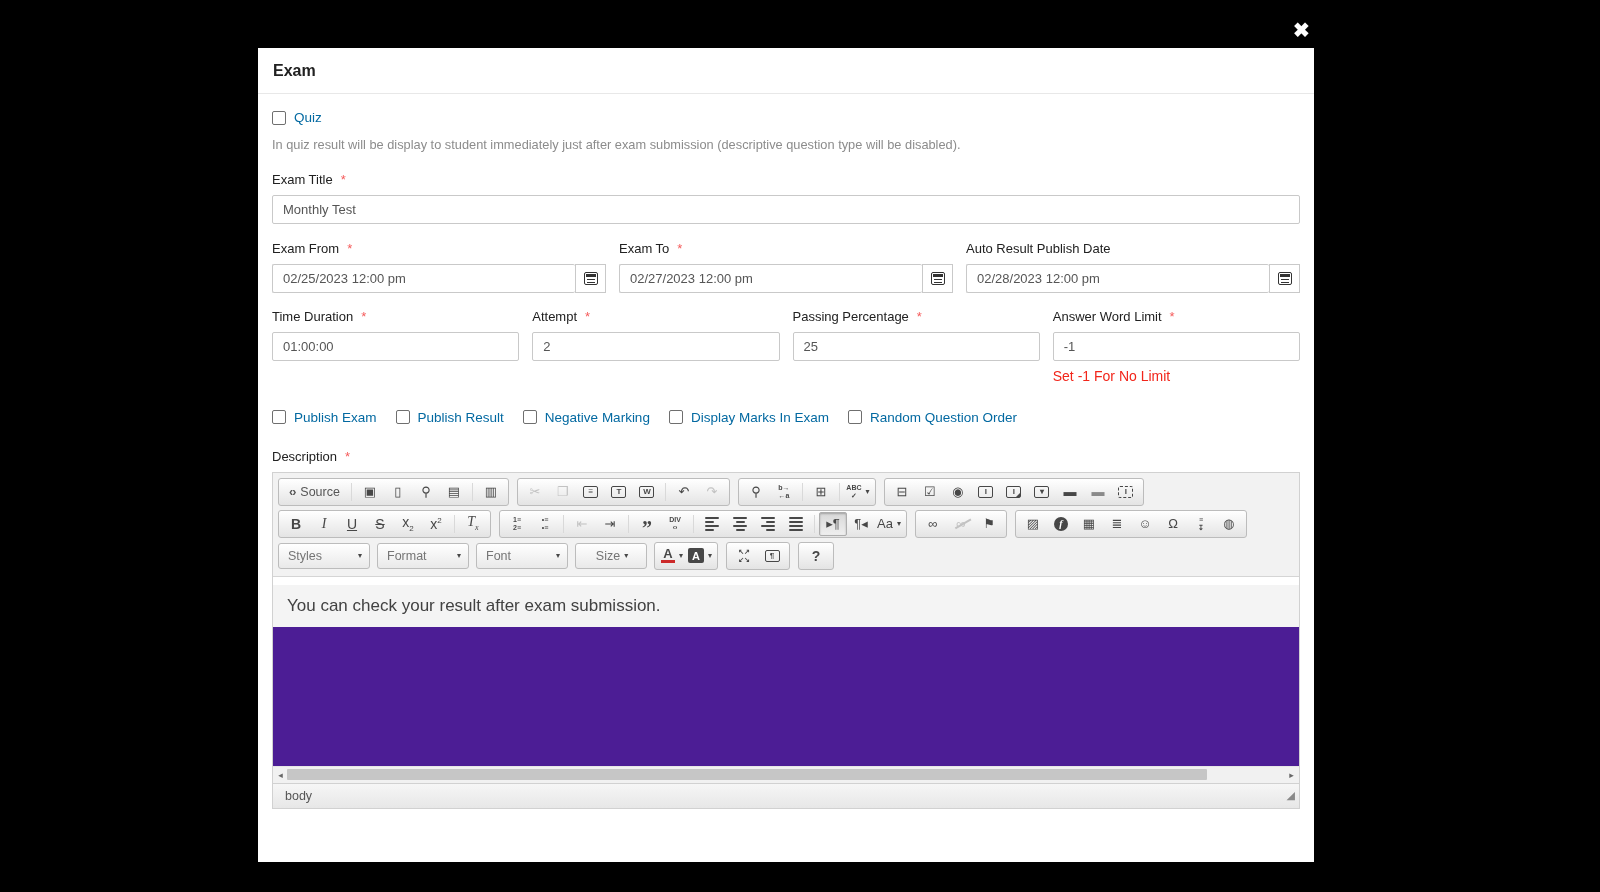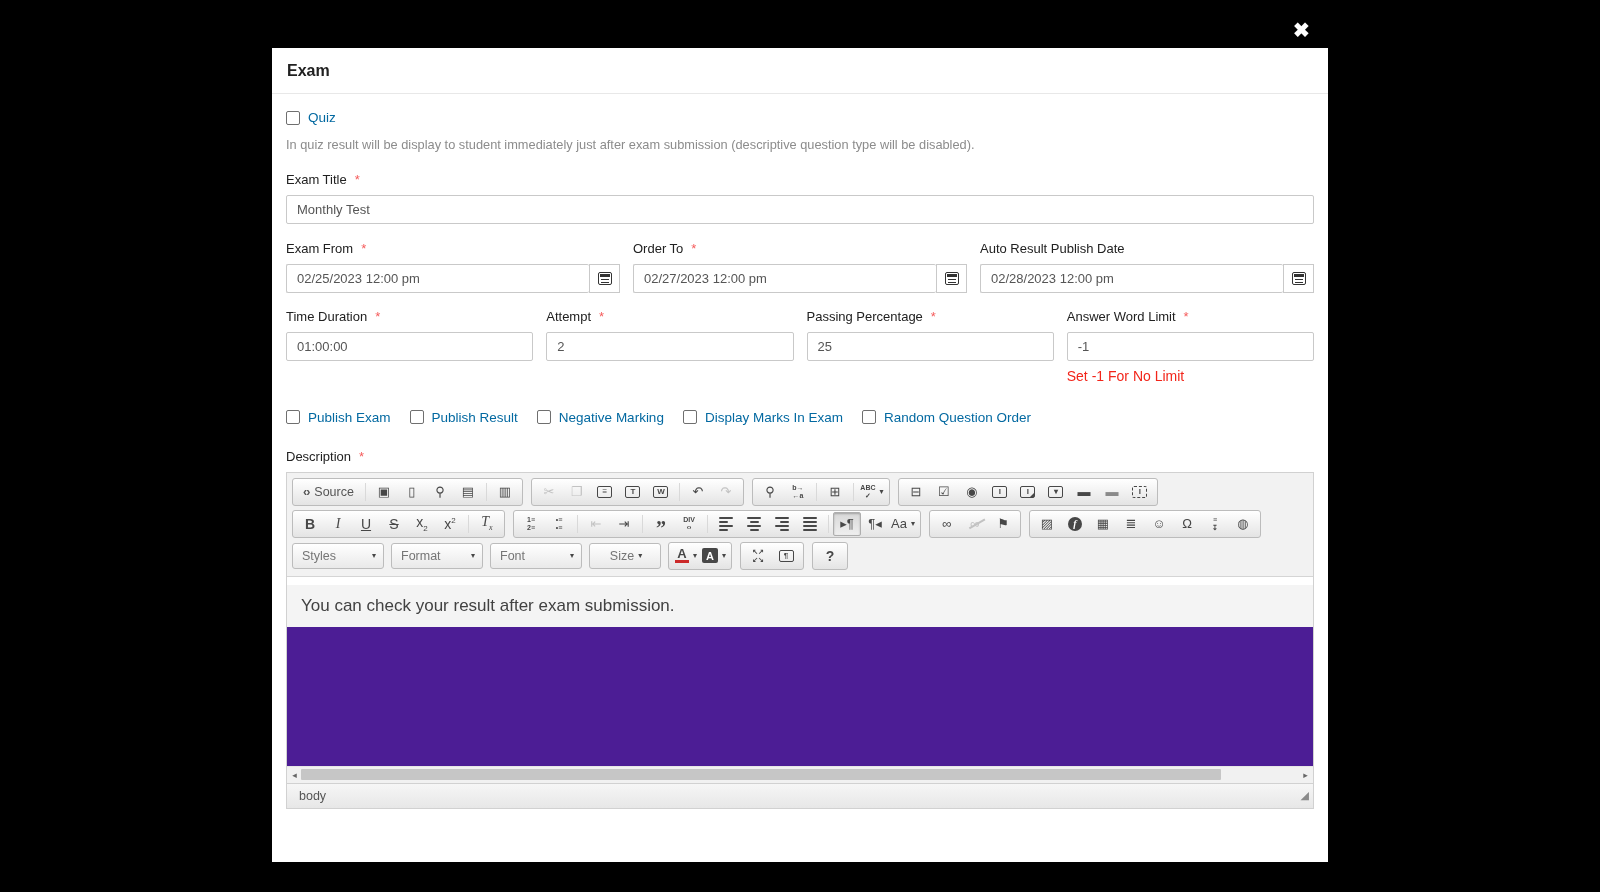--- a/index.html
+++ b/index.html
@@ -2,21 +2,21 @@
 <html><head>
 <meta charset="utf-8">
 <style>
   * { box-sizing: border-box; }
   html,body { margin:0; padding:0; width:1600px; height:892px; overflow:hidden; }
   body { background:#000; font-family:"Liberation Sans", sans-serif; position:relative; }
 
   .close-btn { position:absolute; top:20px; left:1293px; color:#fff; font-size:20px;
     font-weight:bold; cursor:pointer; line-height:1; }
 
-  .modal { position:absolute; left:272px; top:48px; width:1056px; height:814px;
+  .modal { position:absolute; left:258px; top:48px; width:1056px; height:814px;
     background:#fff; display:flex; flex-direction:column; }
 
   .modal-header { flex:0 0 46px; border-bottom:1px solid #e8e8e8; display:flex;
     align-items:center; padding:0 15px; }
   .modal-title { font-size:16px; font-weight:bold; color:#212121; }
 
   .modal-body { flex:1; padding:16px 14px 0; overflow:hidden; }
 
   
   .cb-item { display:inline-flex; align-items:center; gap:8px; cursor:pointer; }
@@ -169,21 +169,21 @@
         </div>
         <div class="input-group">
           <input class="txt" type="text" value="02/25/2023 12:00 pm" style="">
           <span class="addon">
             <span class="cal-icon"></span>
           </span>
         </div>
       </div>
       <div class="col">
         <div class="label">
-          <span>Order To</span>
+          <span>Exam To</span>
           <span class="req">*</span>
         </div>
         <div class="input-group">
           <input class="txt" type="text" value="02/27/2023 12:00 pm" style="">
           <span class="addon">
             <span class="cal-icon"></span>
           </span>
         </div>
       </div>
       <div class="col">

